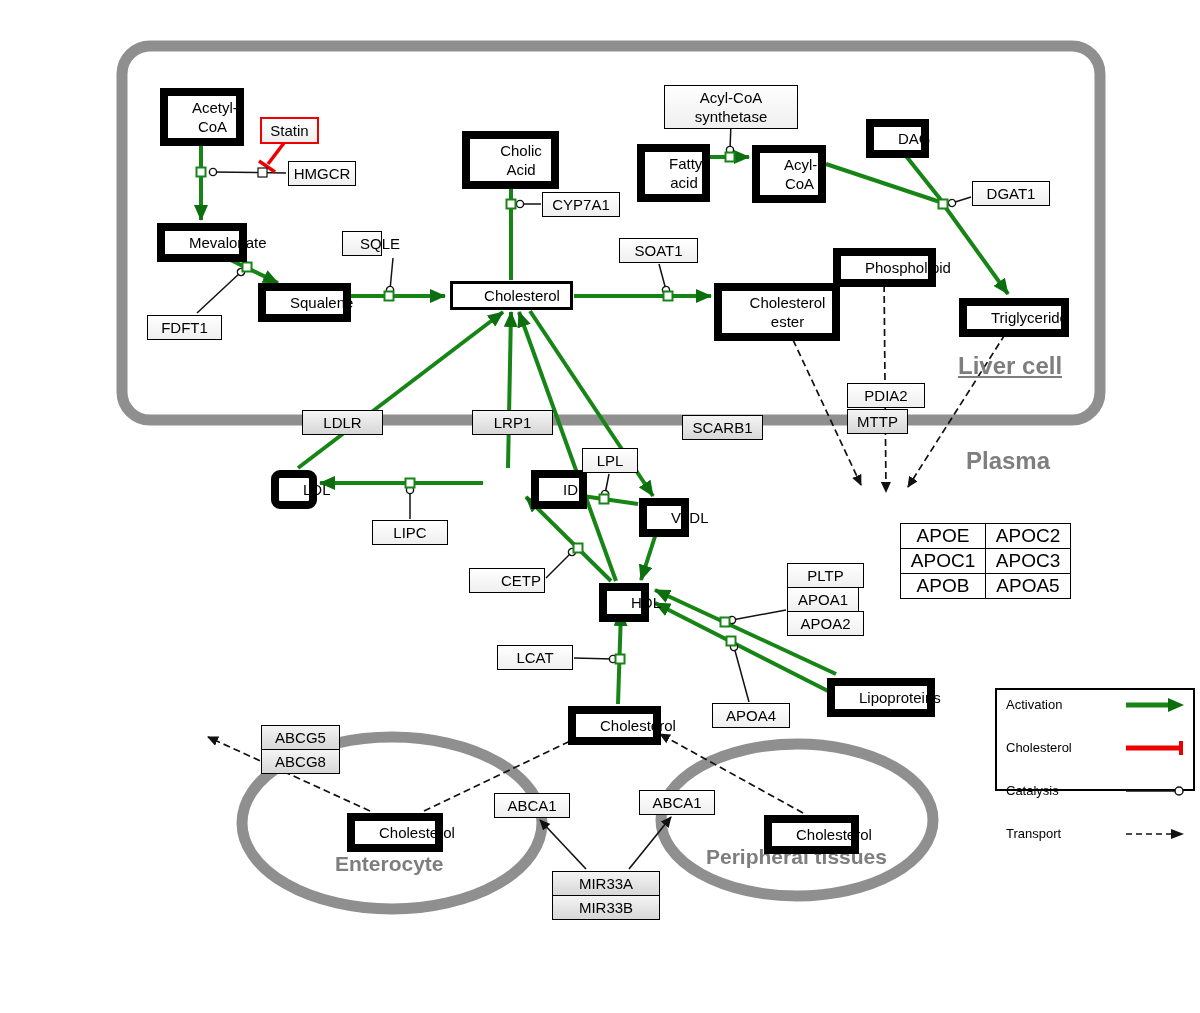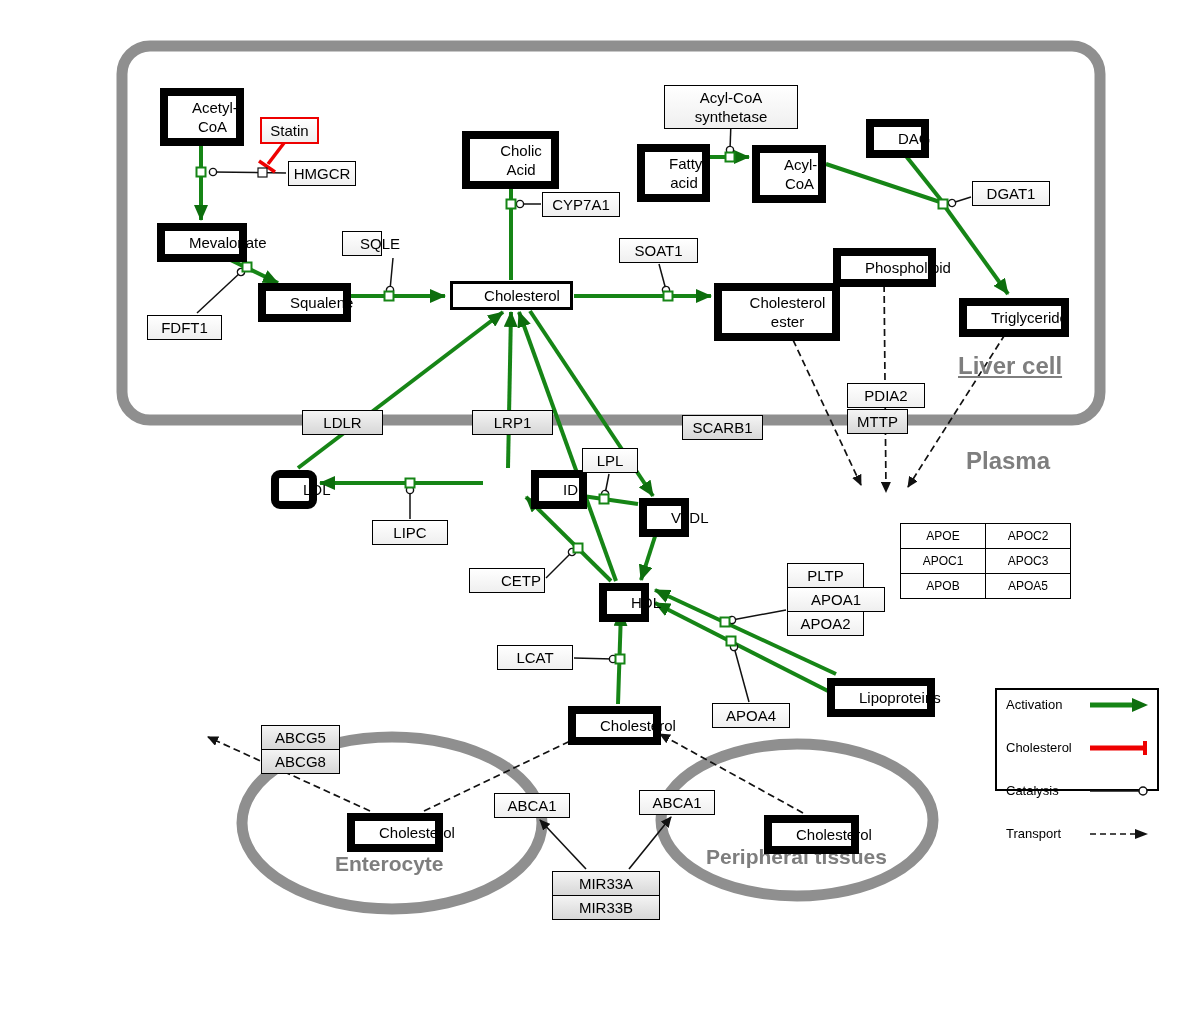--- a/index.html
+++ b/index.html
@@ -14,23 +14,23 @@
   .g { border:1px solid #000; background:linear-gradient(180deg,#ffffff 0%,#efefef 100%); }
   .g.shaded { background:linear-gradient(180deg,#f4f4f4 0%,#d7d7d7 100%); }
   .g.red { border:2px solid #ee0000; }
 
   .region-label { position:absolute; z-index:2; color:#7e7e7e; font-weight:bold; background:transparent; }
   .rl-big { font-size:24px; }
   .rl-mid { font-size:21px; }
 
   #apo-table { position:absolute; left:900px; top:523px; z-index:2; border-collapse:collapse; }
   #apo-table td { width:85px; height:25px; border:1px solid #000; text-align:center;
-                  font-size:12px; background:#fff; }
-
-  #legend { position:absolute; left:995px; top:688px; width:164px; height:103px; z-index:2;
+                  font-size:19px; background:#fff; }
+
+  #legend { position:absolute; left:995px; top:688px; width:200px; height:103px; z-index:2;
             border:2px solid #000; background:#fff; padding:7px 9px;
             display:flex; flex-direction:column; justify-content:space-between;gap:28px; }
   .legend-row { display:flex; align-items:center; justify-content:space-between; font-size:13px; color:#000; }
   .legend-sym { flex:0 0 auto; margin-left:8px; }
 </style>
 </head>
 <body>
 
 <div id="canvas">
 
@@ -168,21 +168,21 @@
   <div class="node g" style="left:147px; top:315px; width:75px;">FDFT1</div>
   <div class="node g shaded" style="left:302px; top:410px; width:81px;">LDLR</div>
   <div class="node g shaded" style="left:472px; top:410px; width:81px;">LRP1</div>
   <div class="node g shaded" style="left:682px; top:415px; width:81px;">SCARB1</div>
   <div class="node g" style="left:847px; top:383px; width:78px;">PDIA2</div>
   <div class="node g shaded" style="left:847px; top:409px; width:61px;">MTTP</div>
   <div class="node g" style="left:582px; top:448px; width:56px;">LPL</div>
   <div class="node g" style="left:372px; top:520px; width:76px;">LIPC</div>
   <div class="node g" style="left:469px; top:568px; width:76px;text-align:right;">CETP</div>
   <div class="node g" style="left:787px; top:563px; width:77px;">PLTP</div>
-  <div class="node g" style="left:787px; top:587px; width:98px;">APOA1</div>
+  <div class="node g" style="left:787px; top:587px; width:72px;">APOA1</div>
   <div class="node g" style="left:787px; top:611px; width:77px;">APOA2</div>
   <div class="node g" style="left:497px; top:645px; width:76px;">LCAT</div>
   <div class="node g" style="left:712px; top:703px; width:78px;">APOA4</div>
   <div class="node g shaded" style="left:261px; top:725px; width:79px;">ABCG5</div>
   <div class="node g shaded" style="left:261px; top:749px; width:79px;">ABCG8</div>
   <div class="node g" style="left:494px; top:793px; width:76px;">ABCA1</div>
   <div class="node g" style="left:639px; top:790px; width:76px;">ABCA1</div>
   <div class="node g shaded" style="left:552px; top:871px; width:108px;">MIR33A</div>
   <div class="node g shaded" style="left:552px; top:895px; width:108px;">MIR33B</div>
 

